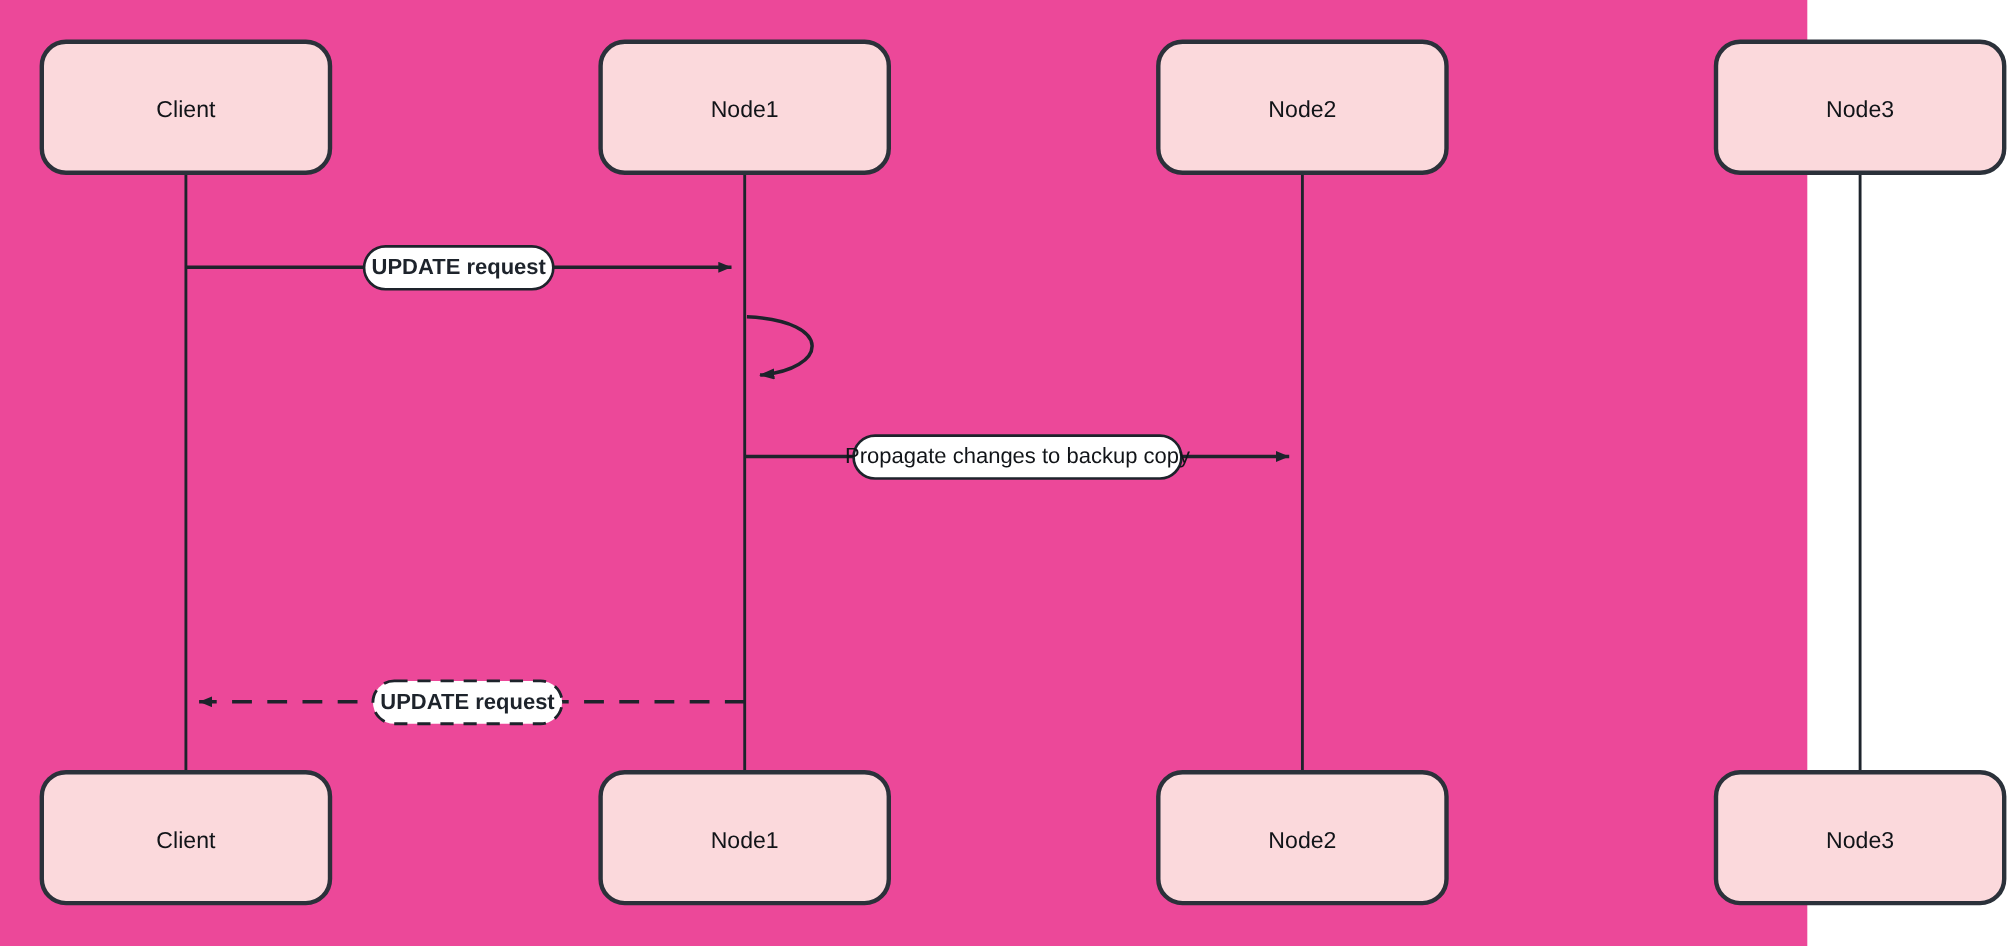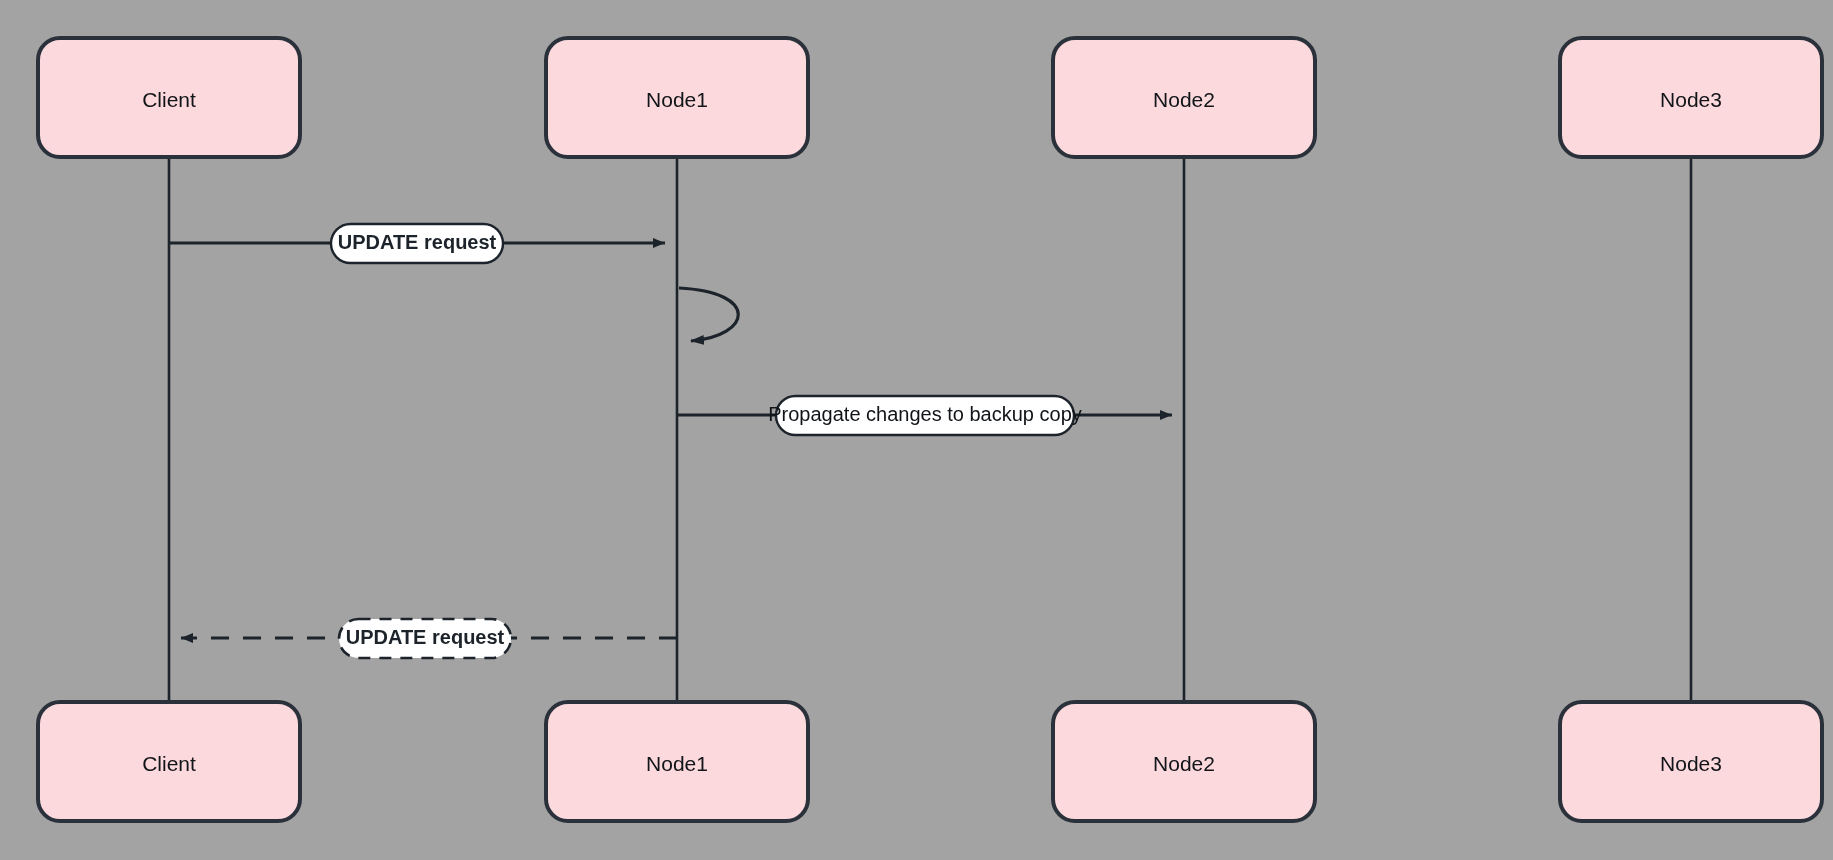--- a/index.html
+++ b/index.html
@@ -10,23 +10,23 @@
   }
   body {
     width: 1833px;
     height: 860px;
     overflow: hidden;
     font-family: "Liberation Sans", sans-serif;
     position: relative;
   }
   #diagram-root {
     position: relative;
-    width: 1833px;
+    width: 1643px;
     height: 860px;
-    background: #a3a3a3;
+    background: #ec4899;
   }
   svg#seq-svg {
     position: absolute;
     top: 0;
     left: 0;
     width: 1833px;
     height: 860px;
     display: block;
   }
   .actor-label {

